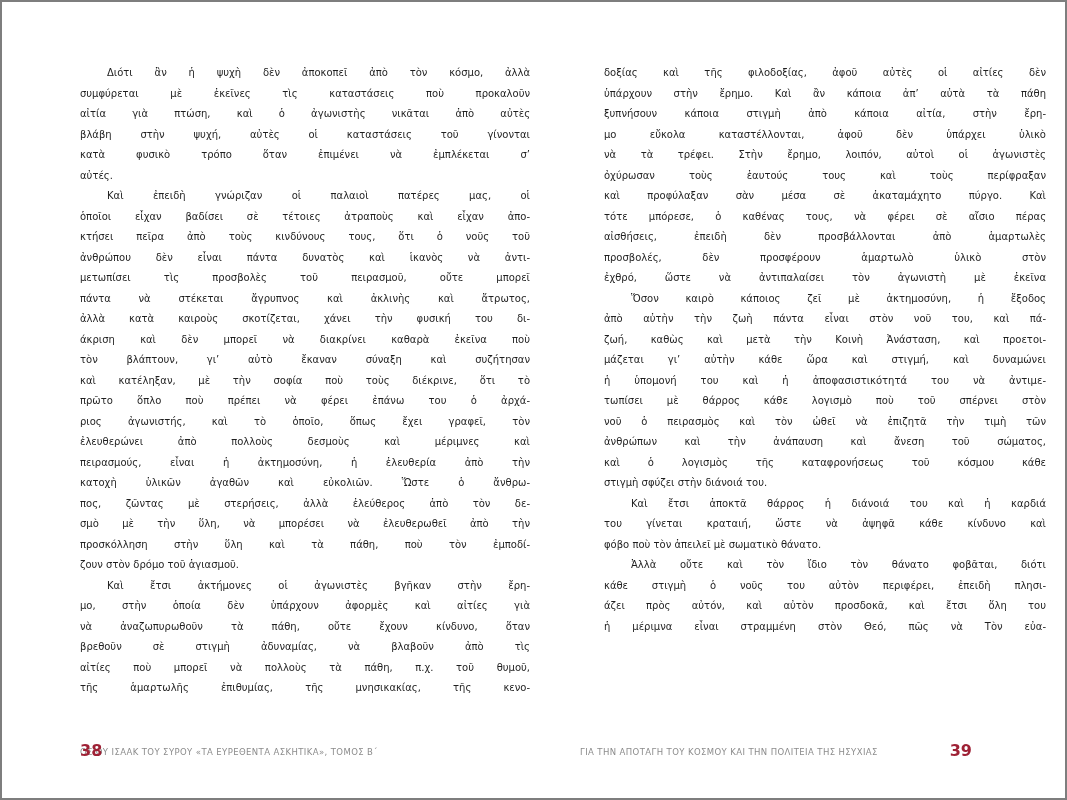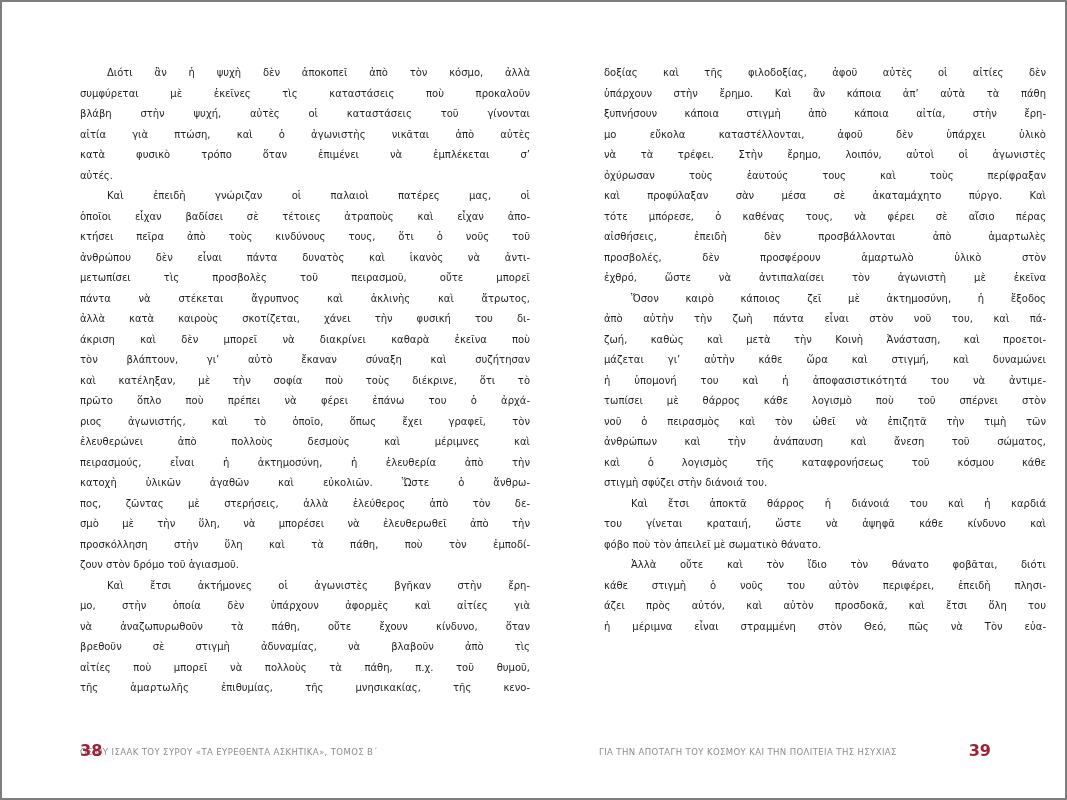--- a/index.html
+++ b/index.html
@@ -33,21 +33,21 @@
     white-space: normal;
   }
   .line.para-end { text-align-last: left; }
   .line.indent   { text-indent: 27px; }
   .footer {
     position: absolute;
     top: 741px;
     height: 20px;
   }
   .footer-left  { left: 78px;  width: 450px; }
-  .footer-right { left: 597px; width: 442px; }
+  .footer-right { left: 578px; width: 442px; }
   .page-num {
     position: absolute;
     top: 0;
     font-size: 16px;
     font-weight: 600;
     color: var(--accent-color, #9e2135);
     line-height: 16px;
   }
   .num-left  { left: 0; }
   .num-right { right: 50px; }
@@ -64,22 +64,22 @@
 </style>
 </head>
 <body>
 
 <div class="spread">
 
   <div class="column left">
       <div class="paragraph">
         <div class="line indent">Διότι ἂν ἡ ψυχὴ δὲν ἀποκοπεῖ ἀπὸ τὸν κόσμο, ἀλλὰ</div>
         <div class="line">συμφύρεται μὲ ἐκεῖνες τὶς καταστάσεις ποὺ προκαλοῦν</div>
+        <div class="line">αἰτία γιὰ πτώση, καὶ ὁ ἀγωνιστὴς νικᾶται ἀπὸ αὐτὲς</div>
         <div class="line">βλάβη στὴν ψυχή, αὐτὲς οἱ καταστάσεις τοῦ γίνονται</div>
-        <div class="line">αἰτία γιὰ πτώση, καὶ ὁ ἀγωνιστὴς νικᾶται ἀπὸ αὐτὲς</div>
         <div class="line">κατὰ φυσικὸ τρόπο ὅταν ἐπιμένει νὰ ἐμπλέκεται σ’</div>
         <div class="line para-end">αὐτές.</div>
       </div>
       <div class="paragraph">
         <div class="line indent">Καὶ ἐπειδὴ γνώριζαν οἱ παλαιοὶ πατέρες μας, οἱ</div>
         <div class="line">ὁποῖοι εἶχαν βαδίσει σὲ τέτοιες ἀτραποὺς καὶ εἶχαν ἀπο-</div>
         <div class="line">κτήσει πεῖρα ἀπὸ τοὺς κινδύνους τους, ὅτι ὁ νοῦς τοῦ</div>
         <div class="line">ἀνθρώπου δὲν εἶναι πάντα δυνατὸς καὶ ἱκανὸς νὰ ἀντι-</div>
         <div class="line">μετωπίσει τὶς προσβολὲς τοῦ πειρασμοῦ, οὔτε μπορεῖ</div>
         <div class="line">πάντα νὰ στέκεται ἄγρυπνος καὶ ἀκλινὴς καὶ ἄτρωτος,</div>

